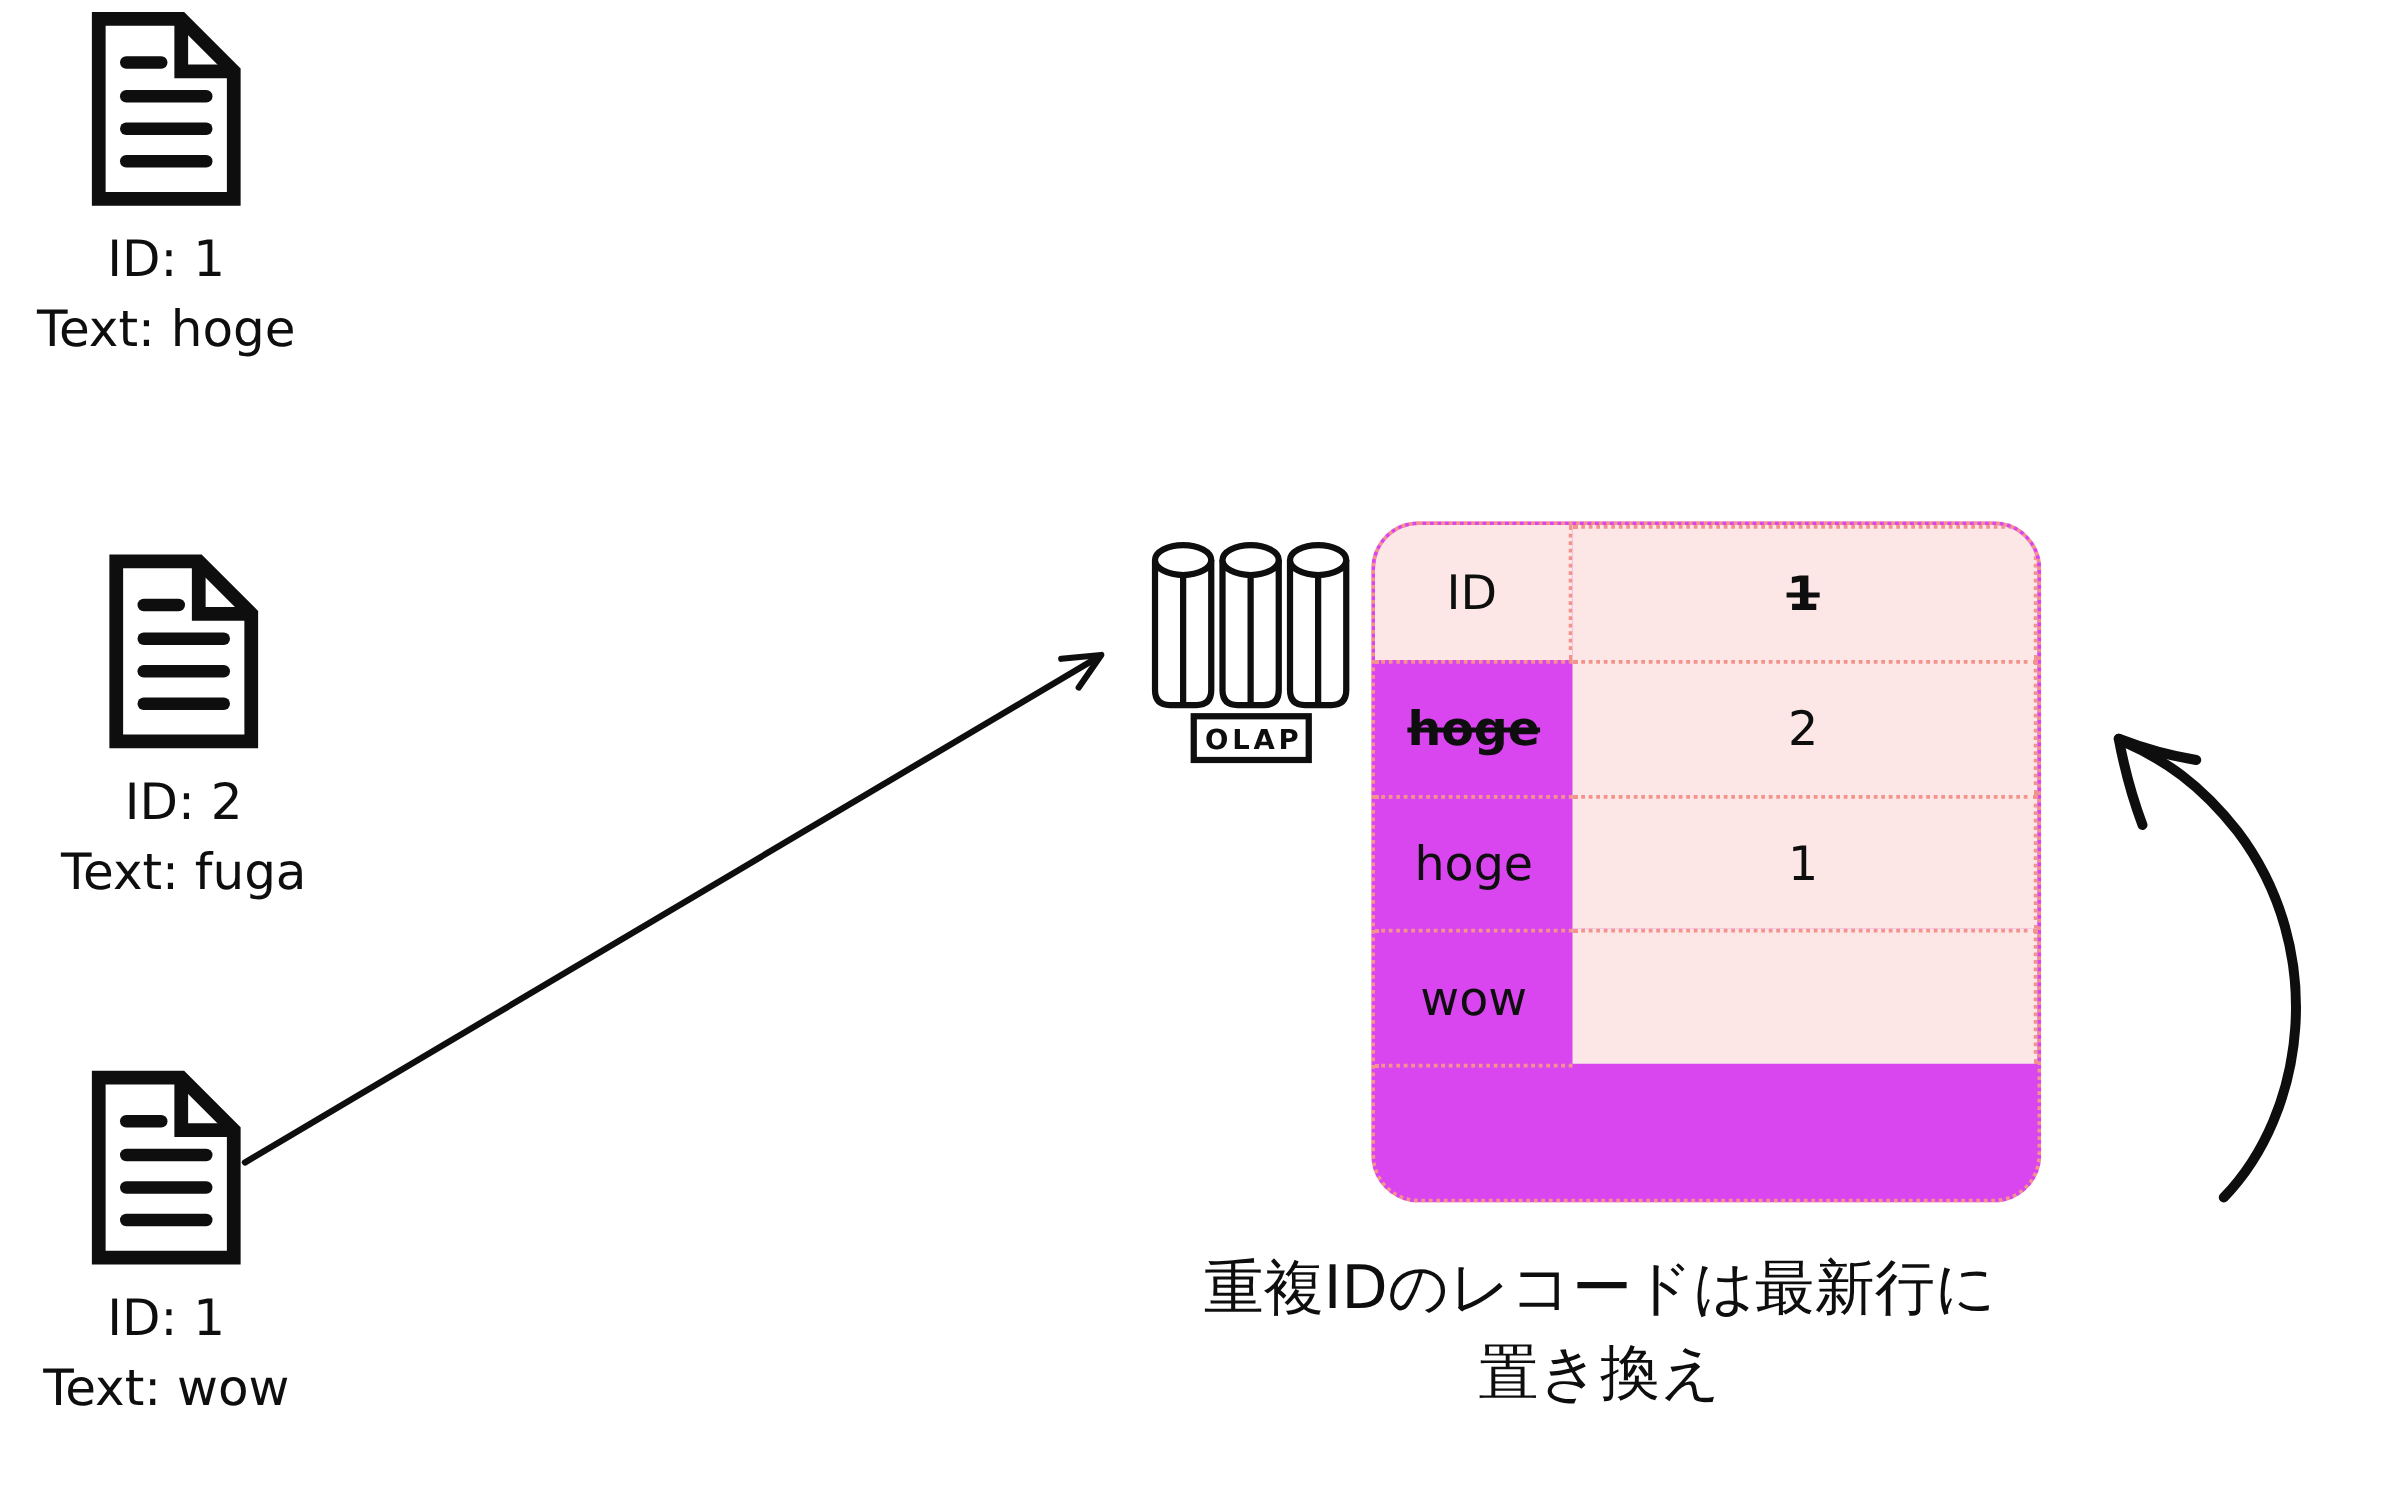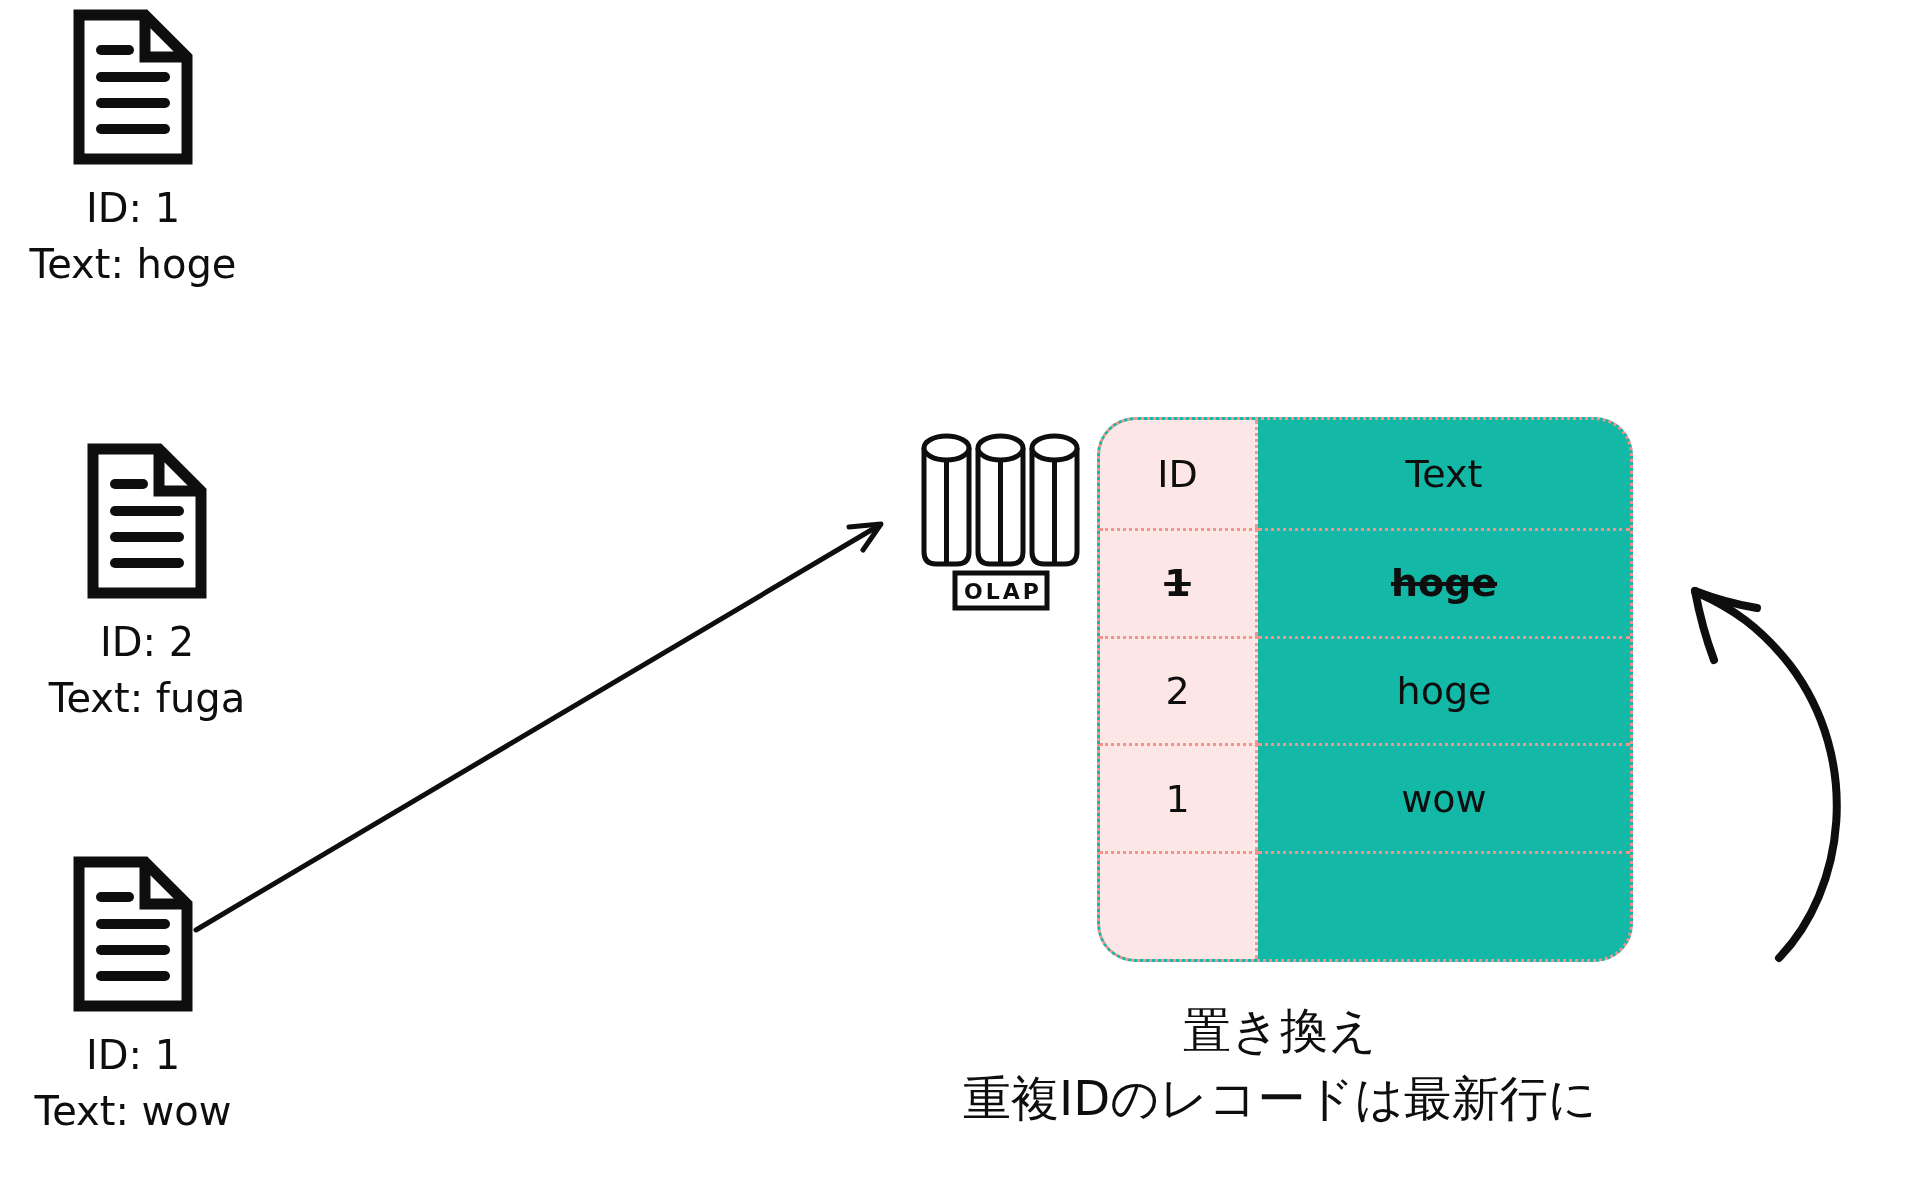--- a/index.html
+++ b/index.html
@@ -35,21 +35,21 @@
   
   .rtable{
     position:absolute;left:1097px;top:417px;
     width:536px;height:545px;
     border:3px dotted var(--pink-dot);
     border-radius:38px;
     overflow:hidden;
     display:grid;
     grid-template-columns:158px 1fr;
     grid-template-rows:repeat(5,1fr);
-    background:#14b8a6;
+    background:#d946ef;
   }
   .cell{
     display:flex;align-items:center;justify-content:center;
     font-size:38px;
   }
   .cell.idcol{
     background:var(--pink-fill);
     border-right:3px dotted var(--pink-dot);
   }
   .cell.divider{border-top:3px dotted var(--pink-dot);}
@@ -149,33 +149,32 @@
     <g stroke="#0e0e0e" fill="none" stroke-linecap="round" stroke-linejoin="round">
       <path d="M1779 958 C1845 890 1862 760 1790 665 C1760 627 1732 608 1698 593" stroke-width="8"></path>
       <path d="M1695 591 Q1726 603 1757 608" stroke-width="8"></path>
       <path d="M1695 591 Q1702 628 1714 660" stroke-width="8"></path>
     </g>
   </svg>
 
   <div class="rtable">
 
     <div class="cell idcol">ID</div>
-    <div class="cell">Text</div>
 
     <div class="cell idcol divider struck">1</div>
     <div class="cell divider struck">hoge</div>
 
     <div class="cell idcol divider">2</div>
     <div class="cell divider">hoge</div>
 
     <div class="cell idcol divider">1</div>
     <div class="cell divider">wow</div>
 
     <div class="cell idcol divider"></div>
     <div class="cell divider"></div>
   </div>
 
   <div class="caption">
+    <div>重複IDのレコードは最新行に</div>
     <div>置き換え</div>
-    <div>重複IDのレコードは最新行に</div>
   </div>
 
 </div>
 
 </body></html>

